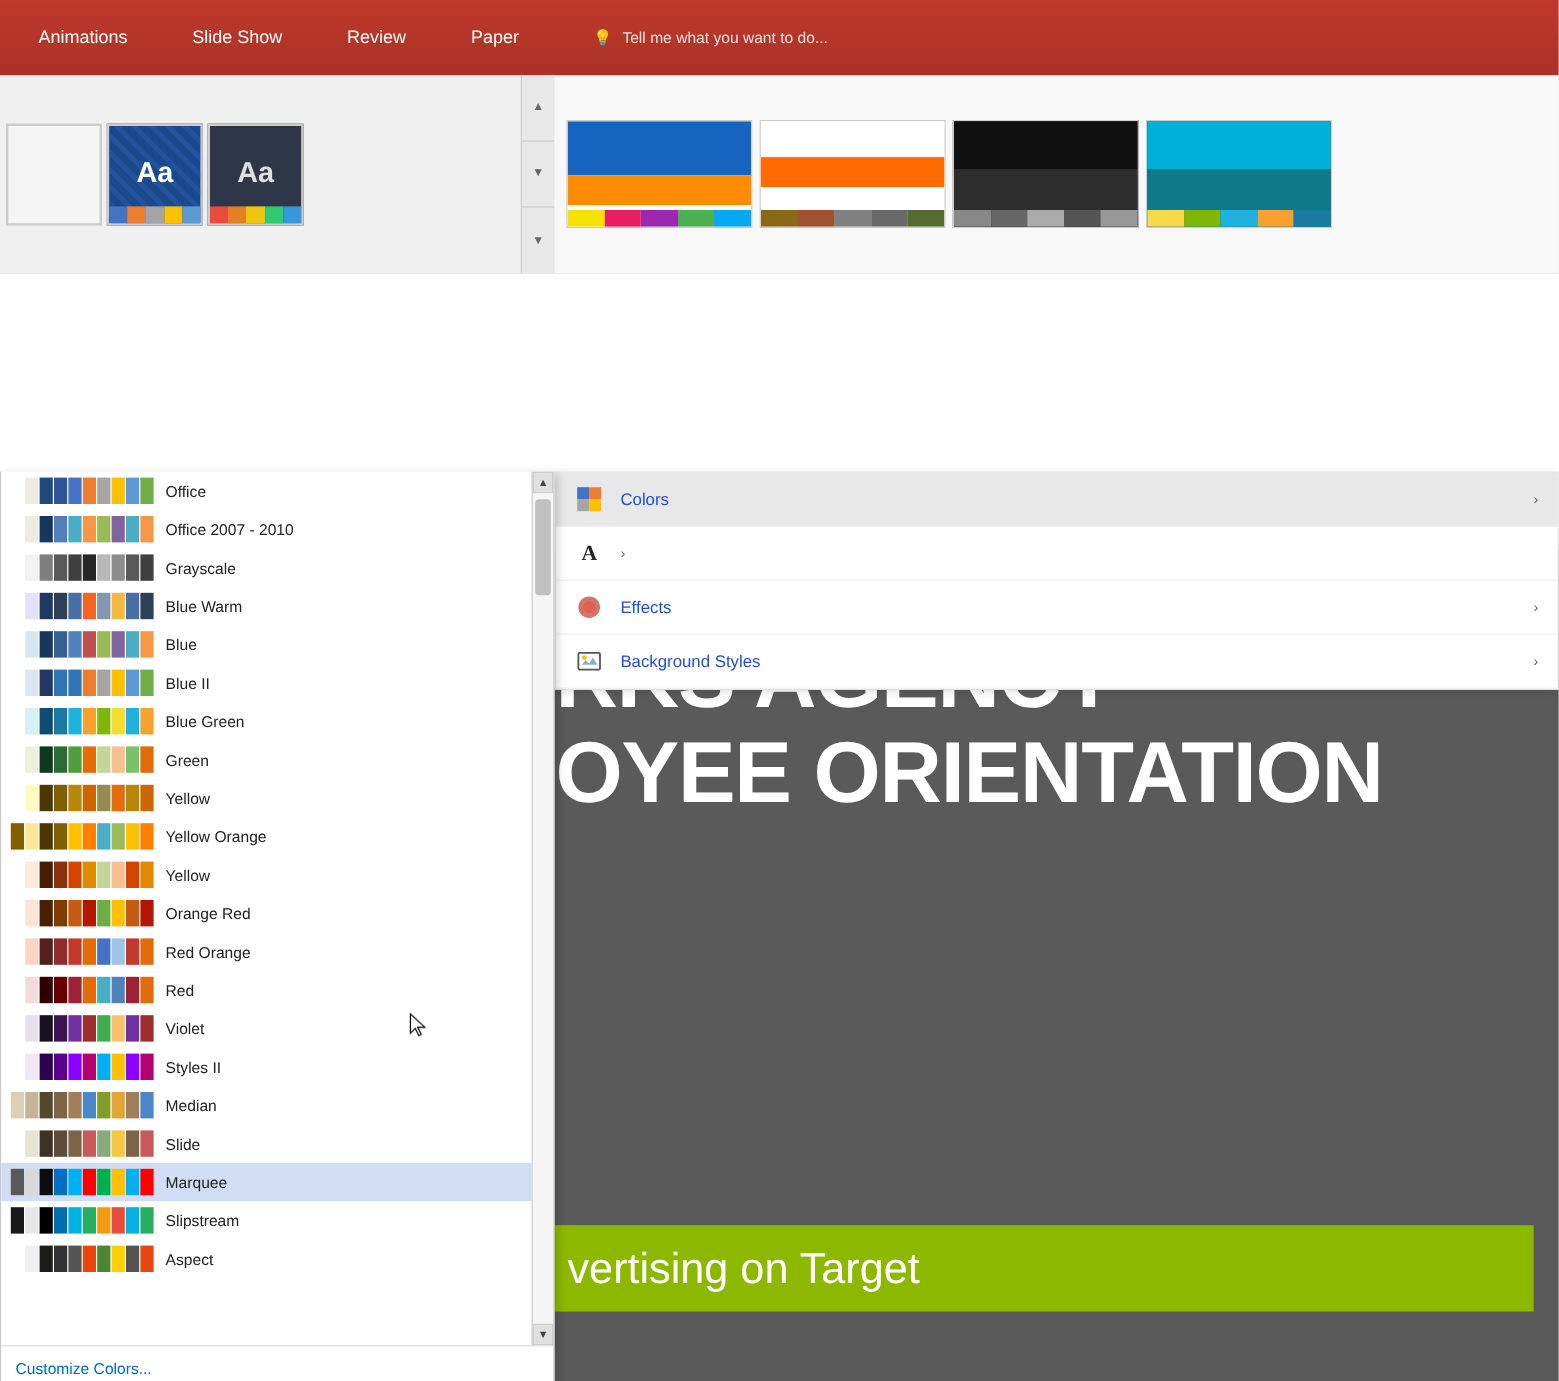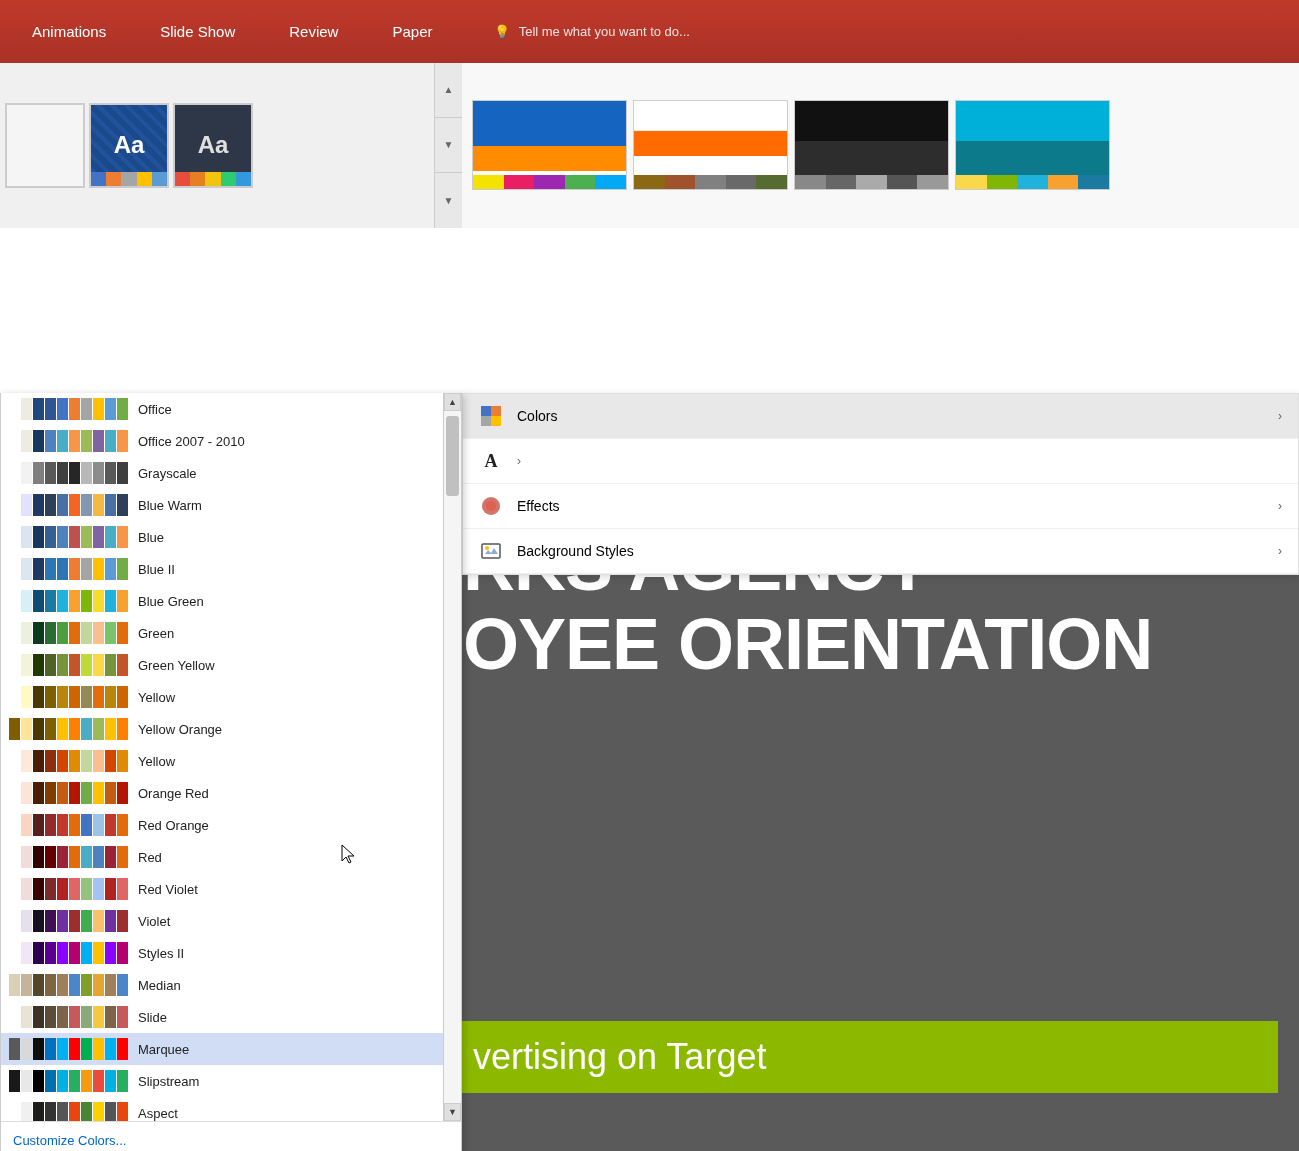--- a/index.html
+++ b/index.html
@@ -184,21 +184,21 @@
     .panel-icon {
       width: 24px;
       height: 24px;
       flex-shrink: 0;
       display: flex;
       align-items: center;
       justify-content: center;
     }
     .panel-label {
       font-size: 14px;
-      color: #000000;
+      color: #1d4ed8;
       flex: 1;
     }
     .panel-arrow {
       font-size: 12px;
       color: #666;
     }
 
     
     .slide-area {
       position: absolute;
@@ -512,35 +512,20 @@
               <div class="swatch" style="background: rgb(195, 214, 155);"></div>
               <div class="swatch" style="background: rgb(250, 191, 143);"></div>
               <div class="swatch" style="background: rgb(122, 195, 106);"></div>
               <div class="swatch" style="background: rgb(226, 107, 10);"></div>
             </div>
             <span class="color-name">Green</span>
           </div>
           <div class="color-item">
             <div class="color-swatches">
               <div class="swatch" style="background: rgb(255, 255, 255);"></div>
-              <div class="swatch" style="background: rgb(243, 243, 217);"></div>
-              <div class="swatch" style="background: rgb(30, 58, 0);"></div>
-              <div class="swatch" style="background: rgb(79, 98, 40);"></div>
-              <div class="swatch" style="background: rgb(119, 147, 60);"></div>
-              <div class="swatch" style="background: rgb(195, 85, 42);"></div>
-              <div class="swatch" style="background: rgb(190, 219, 57);"></div>
-              <div class="swatch" style="background: rgb(249, 217, 73);"></div>
-              <div class="swatch" style="background: rgb(119, 147, 60);"></div>
-              <div class="swatch" style="background: rgb(195, 85, 42);"></div>
-            </div>
-            <span class="color-name">Green Yellow</span>
-          </div>
-          <div class="color-item">
-            <div class="color-swatches">
-              <div class="swatch" style="background: rgb(255, 255, 255);"></div>
               <div class="swatch" style="background: rgb(255, 249, 196);"></div>
               <div class="swatch" style="background: rgb(75, 56, 0);"></div>
               <div class="swatch" style="background: rgb(127, 96, 0);"></div>
               <div class="swatch" style="background: rgb(184, 134, 11);"></div>
               <div class="swatch" style="background: rgb(205, 102, 0);"></div>
               <div class="swatch" style="background: rgb(148, 138, 84);"></div>
               <div class="swatch" style="background: rgb(228, 108, 10);"></div>
               <div class="swatch" style="background: rgb(184, 134, 11);"></div>
               <div class="swatch" style="background: rgb(205, 102, 0);"></div>
             </div>
@@ -617,35 +602,20 @@
               <div class="swatch" style="background: rgb(75, 172, 198);"></div>
               <div class="swatch" style="background: rgb(79, 129, 189);"></div>
               <div class="swatch" style="background: rgb(155, 35, 53);"></div>
               <div class="swatch" style="background: rgb(226, 107, 10);"></div>
             </div>
             <span class="color-name">Red</span>
           </div>
           <div class="color-item">
             <div class="color-swatches">
               <div class="swatch" style="background: rgb(255, 255, 255);"></div>
-              <div class="swatch" style="background: rgb(242, 219, 219);"></div>
-              <div class="swatch" style="background: rgb(59, 0, 0);"></div>
-              <div class="swatch" style="background: rgb(123, 43, 43);"></div>
-              <div class="swatch" style="background: rgb(178, 34, 34);"></div>
-              <div class="swatch" style="background: rgb(224, 102, 102);"></div>
-              <div class="swatch" style="background: rgb(147, 196, 125);"></div>
-              <div class="swatch" style="background: rgb(164, 194, 244);"></div>
-              <div class="swatch" style="background: rgb(178, 34, 34);"></div>
-              <div class="swatch" style="background: rgb(224, 102, 102);"></div>
-            </div>
-            <span class="color-name">Red Violet</span>
-          </div>
-          <div class="color-item">
-            <div class="color-swatches">
-              <div class="swatch" style="background: rgb(255, 255, 255);"></div>
               <div class="swatch" style="background: rgb(230, 224, 236);"></div>
               <div class="swatch" style="background: rgb(23, 16, 31);"></div>
               <div class="swatch" style="background: rgb(61, 17, 82);"></div>
               <div class="swatch" style="background: rgb(112, 48, 160);"></div>
               <div class="swatch" style="background: rgb(156, 46, 46);"></div>
               <div class="swatch" style="background: rgb(63, 173, 78);"></div>
               <div class="swatch" style="background: rgb(247, 194, 107);"></div>
               <div class="swatch" style="background: rgb(112, 48, 160);"></div>
               <div class="swatch" style="background: rgb(156, 46, 46);"></div>
             </div>

